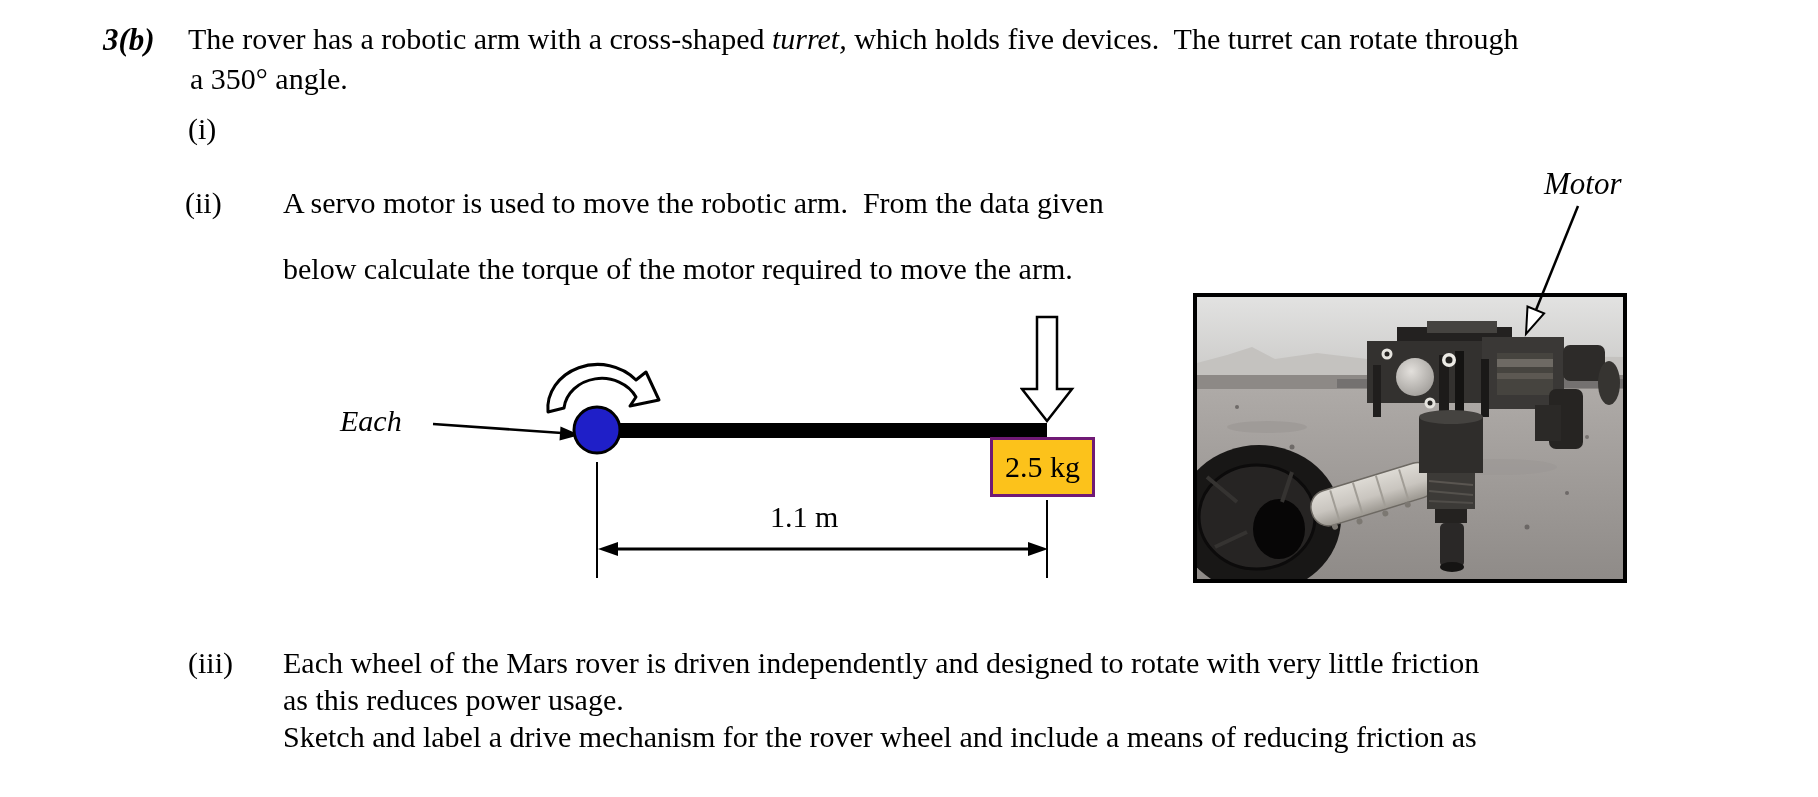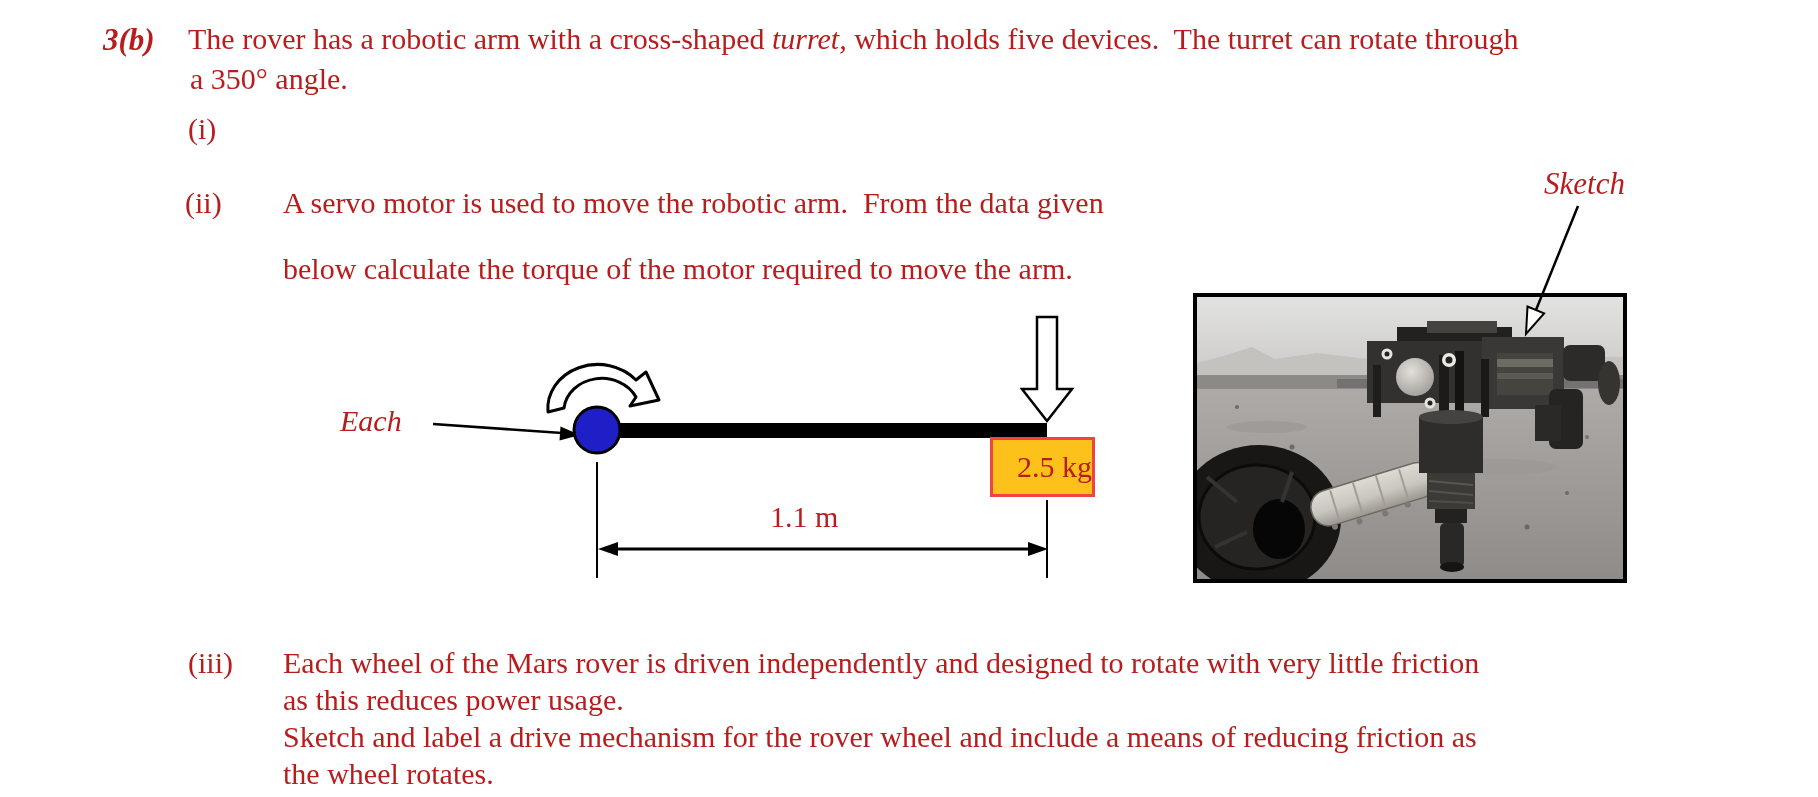--- a/index.html
+++ b/index.html
@@ -1,41 +1,41 @@
 <!DOCTYPE html>
 <html><head>
 <meta charset="utf-8">
 <style>
   html,body{margin:0;padding:0;background:#ffffff;}
   #page{
     position:relative;
     width:1818px;height:797px;
     background:#ffffff;
     font-family:"Liberation Serif","DejaVu Serif",serif;
-    font-size:30px;color:#b91c1c;
+    font-size:30px;color:#000000;
     overflow:hidden;
   }
   .line{position:absolute;white-space:pre;line-height:1.15;}
   .qnum{font-weight:bold;font-style:italic;font-size:31px;}
   .ital{font-style:italic;}
   .bold{font-weight:bold;}
   .caption{font-style:italic;font-size:31px;}
   .sup{font-size:0.62em;vertical-align:super;font-style:italic;}
 
   
   .arm-bar{position:absolute;left:597px;top:423px;width:450px;height:15px;background:#000;z-index:1;}
   .ext-line{position:absolute;width:2px;background:#000;z-index:1;}
   #ext-left{left:596px;top:462px;height:116px;}
   #ext-right{left:1046px;top:500px;height:78px;}
   .svg-abs{position:absolute;z-index:2;}
   #pivot-svg{left:570px;top:403px;z-index:3;}
   #mass-box{
     position:absolute;left:990px;top:437px;width:105px;height:60px;
-    background:#fcc21b;border:3px solid #ef4444;box-sizing:border-box;
-    display:flex;align-items:center;justify-content:flex-end;z-index:2;
+    background:#fcc21b;border:3px solid #701a75;box-sizing:border-box;
+    display:flex;align-items:center;justify-content:center;z-index:2;
   }
   #len-label{left:770px;top:500px;}
   #motor-label{left:340px;top:404px;font-style:italic;}
 
   
   #photo{
     position:absolute;left:1193px;top:293px;width:434px;height:290px;
     border:4px solid #000;box-sizing:border-box;background:#b3afac;z-index:1;
   }
   #turret-pointer{left:1498px;top:194px;width:112px;height:152px;z-index:4;}
@@ -84,21 +84,21 @@
   <div class="ext-line" id="ext-right"></div>
 
   <svg class="svg-abs" style="left:594px;top:539px;" width="458" height="22">
     <line x1="20" y1="10" x2="438" y2="10" stroke="#000" stroke-width="3"></line>
     <polygon points="4,10 24,3 24,17" fill="#000"></polygon>
     <polygon points="454,10 434,3 434,17" fill="#000"></polygon>
   </svg>
 
   <div class="line" id="len-label">1.1 m</div>
 
-  <div class="line caption" style="left:1544px;top:166px;">Sketch</div>
+  <div class="line caption" style="left:1544px;top:166px;">Motor</div>
 
   <svg class="svg-abs" id="turret-pointer">
     <line x1="80" y1="12" x2="38" y2="116" stroke="#000" stroke-width="2.5"></line>
     <polygon points="28,140 29.5,112.5 46.1,119.3" fill="#ffffff" stroke="#000" stroke-width="2"></polygon>
   </svg>
 
   <div id="photo">
     <svg width="426" height="282" viewBox="0 0 426 282">
       <defs>
         <linearGradient id="sky" x1="0" y1="0" x2="0" y2="1">
@@ -187,15 +187,14 @@
       <rect x="238" y="212" width="32" height="14" fill="#242220"></rect>
       <rect x="243" y="226" width="24" height="44" rx="5" fill="#2a2827"></rect>
       <ellipse cx="255" cy="270" rx="12" ry="5" fill="#151413"></ellipse>
     </svg>
   </div>
 
   <div class="line" style="left:188px;top:646px;">(iii)</div>
   <div class="line" style="left:283px;top:646px;">Each wheel of the Mars rover is driven independently and designed to rotate with very little friction</div>
   <div class="line" style="left:283px;top:683px;">as this reduces power usage.</div>
   <div class="line" style="left:283px;top:720px;">Sketch and label a drive mechanism for the rover wheel and include a means of reducing friction as</div>
-  <div class="line" style="left:283px;top:757px;">the wheel rotates.</div>
 
 </div>
 
 </body></html>

